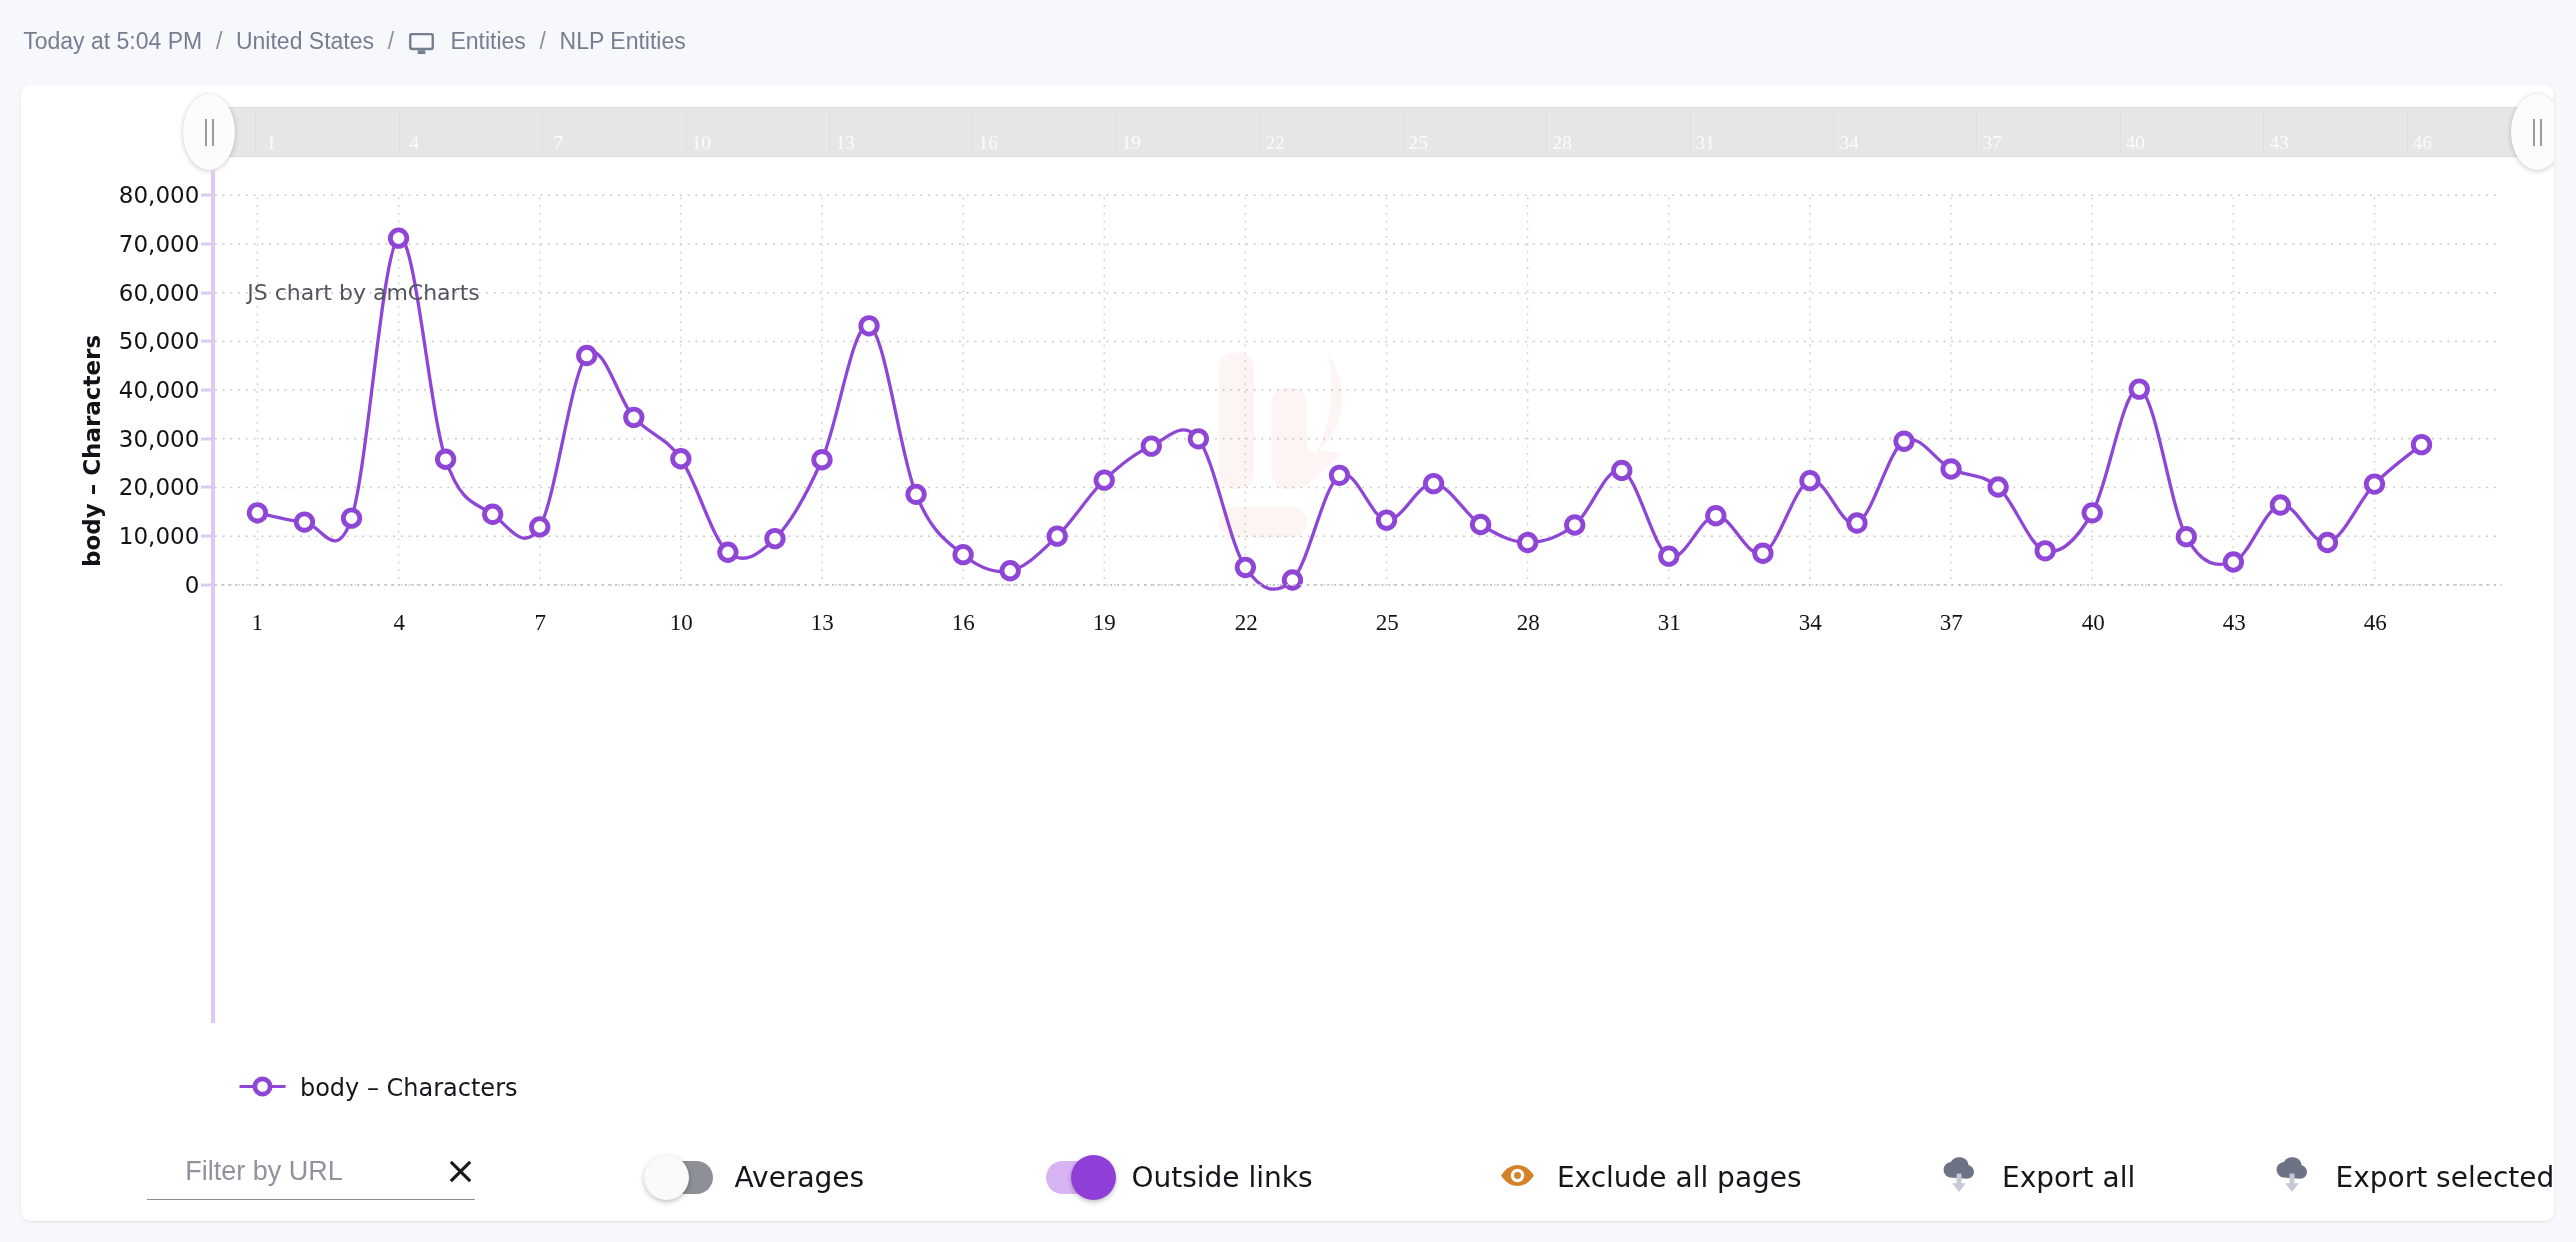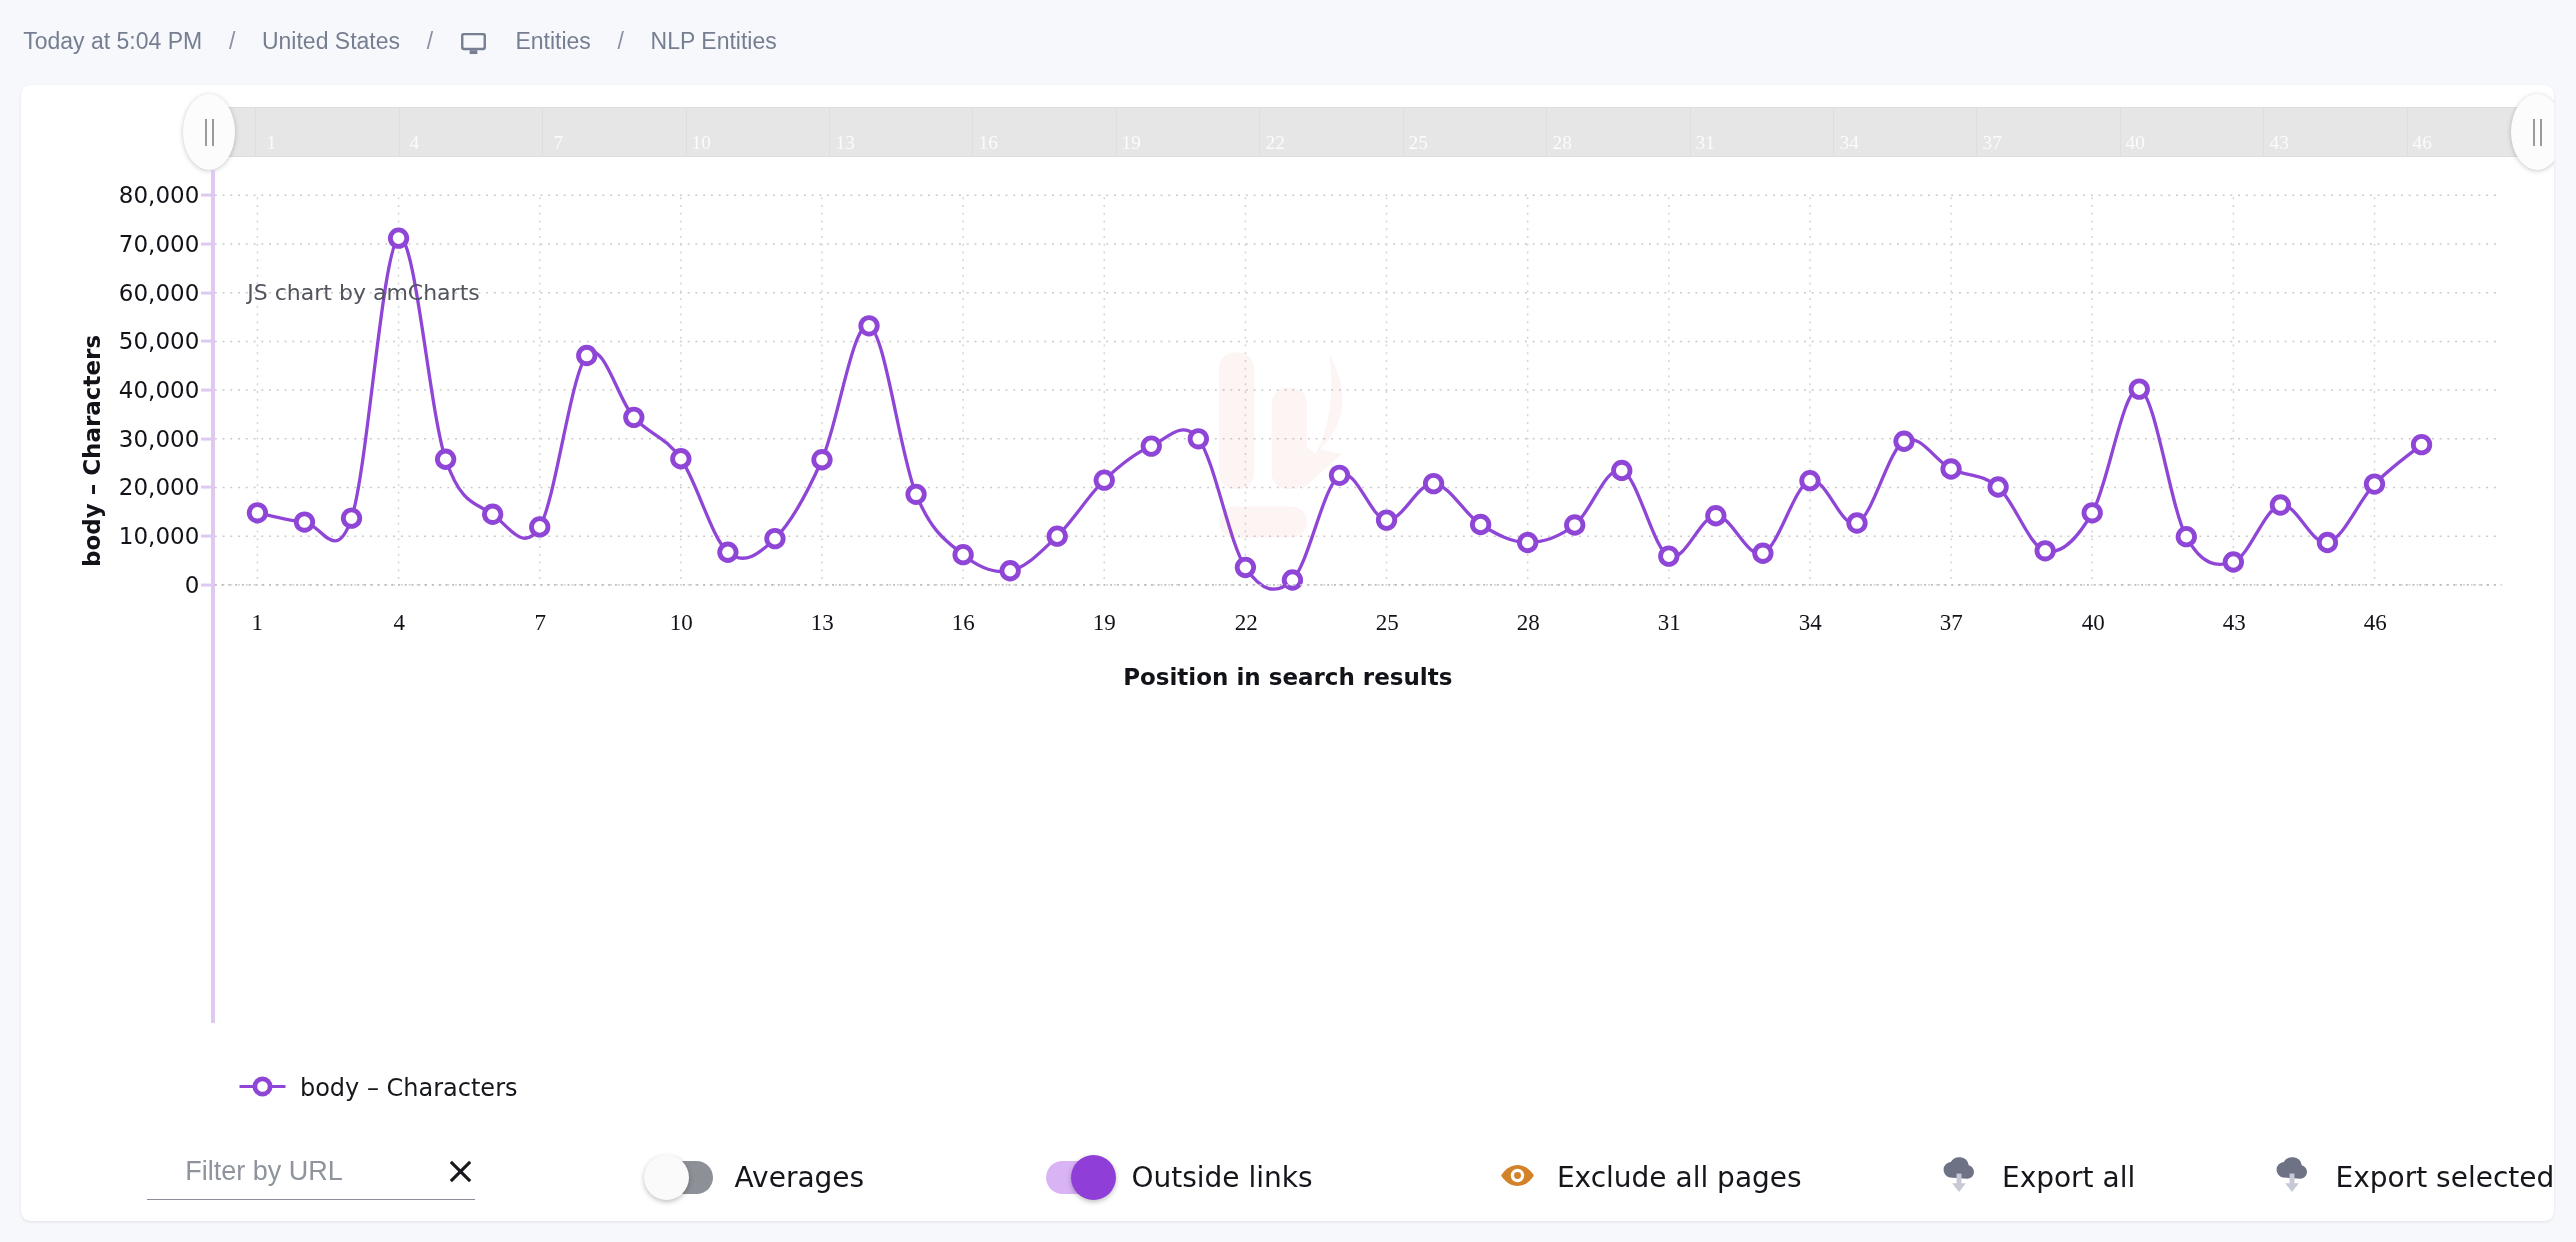--- a/index.html
+++ b/index.html
@@ -27,21 +27,21 @@
     font-weight: 400;
     letter-spacing: -0.2px;
     white-space: nowrap;
   }
   .header-meta {
     display: flex;
     align-items: center;
     font-size: 23px;
     color: #767e92;
     white-space: nowrap;
-    gap: 17px;
+    gap: 4px;
   }
   .header-meta .seg { padding: 0 1.9px; }
   .header-meta .sep { padding: 0 7.8px; color: #8a91a3; }
   .monitor-icon { display: inline-flex; margin: 0 9.7px 0 1.9px; position: relative; top: 1.9px; }
 
   
   .card {
     position: absolute;
     left: 21.3px;
     top: 85px;
@@ -563,21 +563,20 @@
           <div class="xtick" style="left: 1225px; top: 440px;">22</div>
           <div class="xtick" style="left: 1366px; top: 440px;">25</div>
           <div class="xtick" style="left: 1507px; top: 440px;">28</div>
           <div class="xtick" style="left: 1648px; top: 440px;">31</div>
           <div class="xtick" style="left: 1789px; top: 440px;">34</div>
           <div class="xtick" style="left: 1930px; top: 440px;">37</div>
           <div class="xtick" style="left: 2072px; top: 440px;">40</div>
           <div class="xtick" style="left: 2213px; top: 440px;">43</div>
           <div class="xtick" style="left: 2354px; top: 440px;">46</div>
         </div>
-      <div class="xlabel" id="xlabel" style="top: 494px;">Position in search results</div>
     </div>
 
     <div class="legend">
       <span class="legend-marker">
         <svg width="47" height="23" viewBox="0 0 48 24">
           <line x1="0" y1="12" x2="48" y2="12" stroke="#8f45d6" stroke-width="3"></line>
           <circle cx="24" cy="12" r="8" fill="#ffffff" stroke="#8f45d6" stroke-width="5"></circle>
         </svg>
       </span>
       <span class="legend-label">body – Characters</span>

